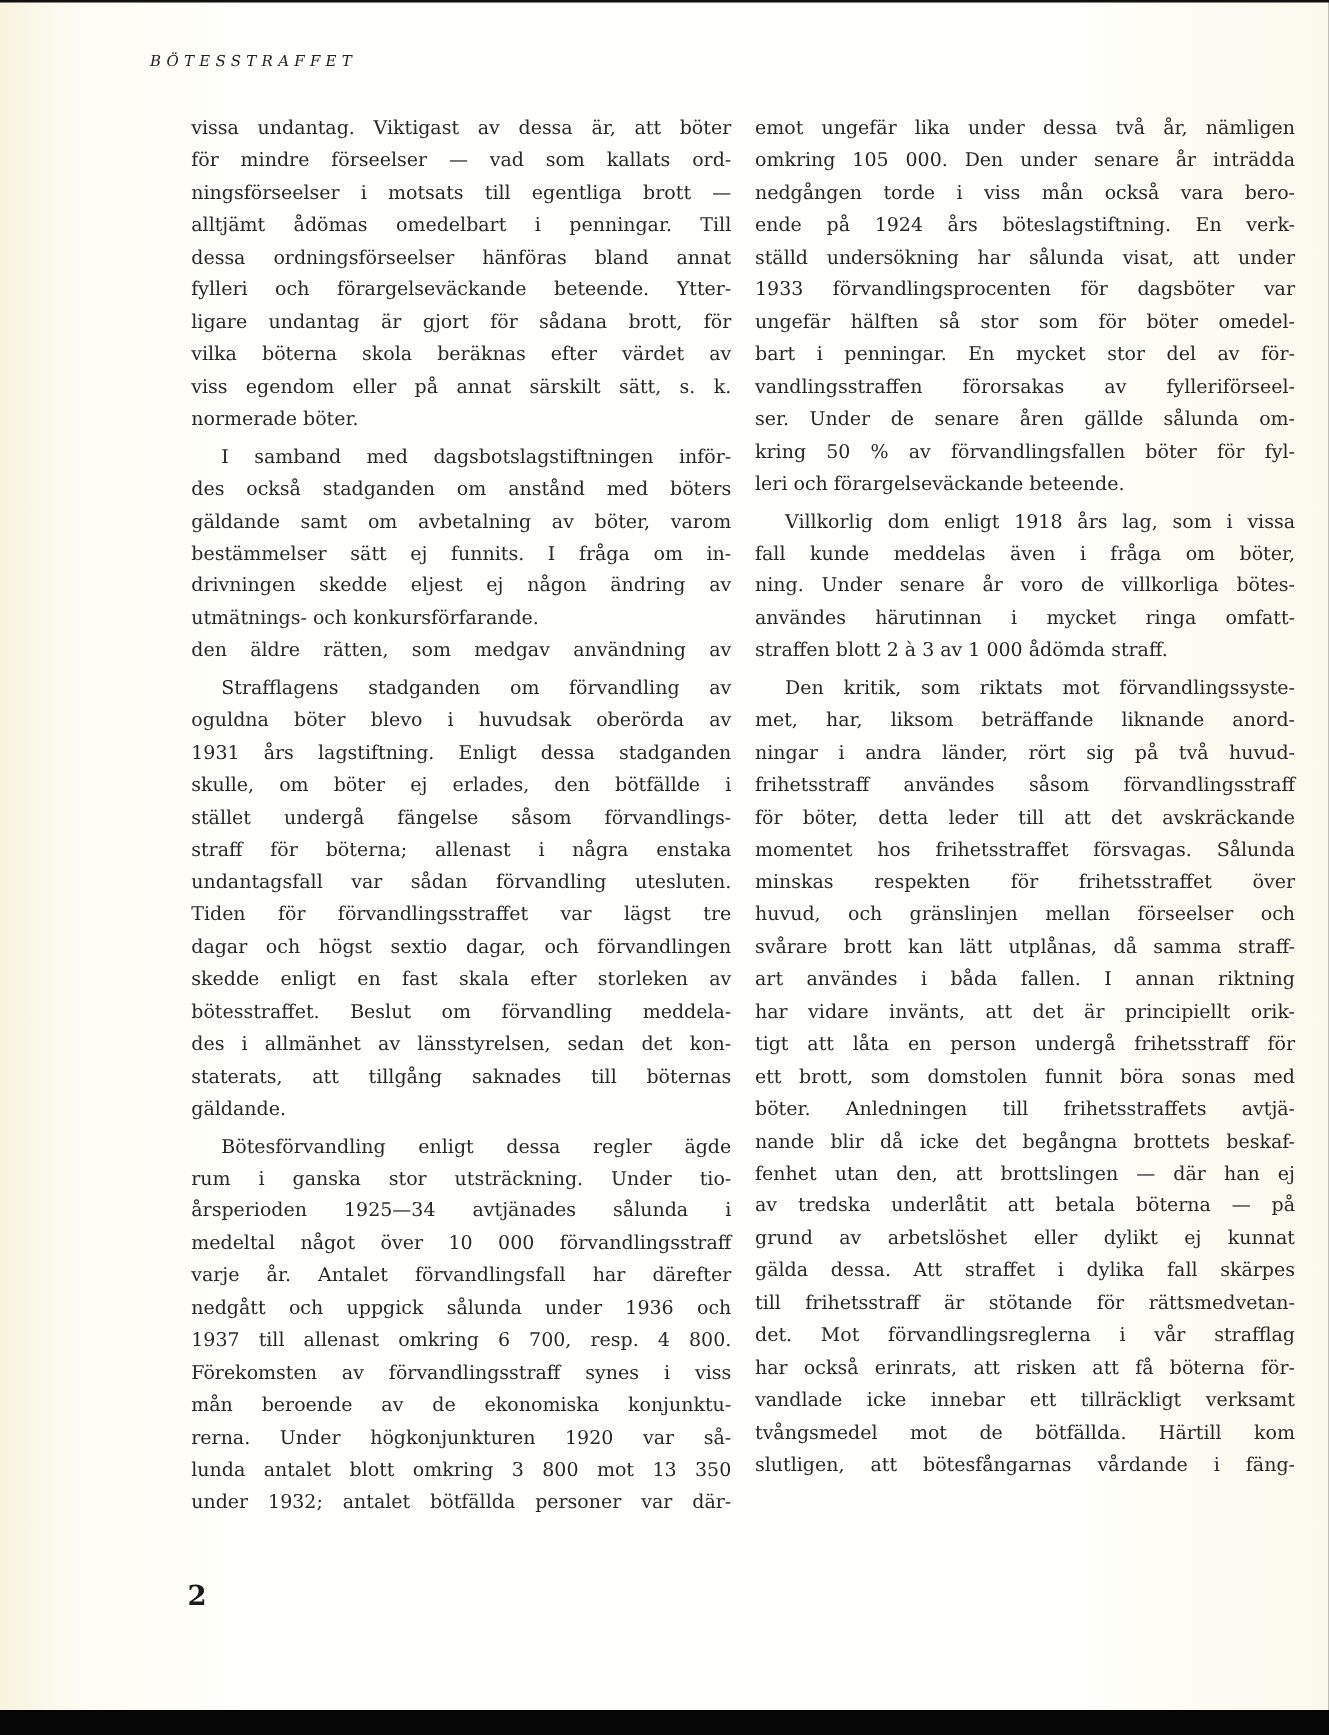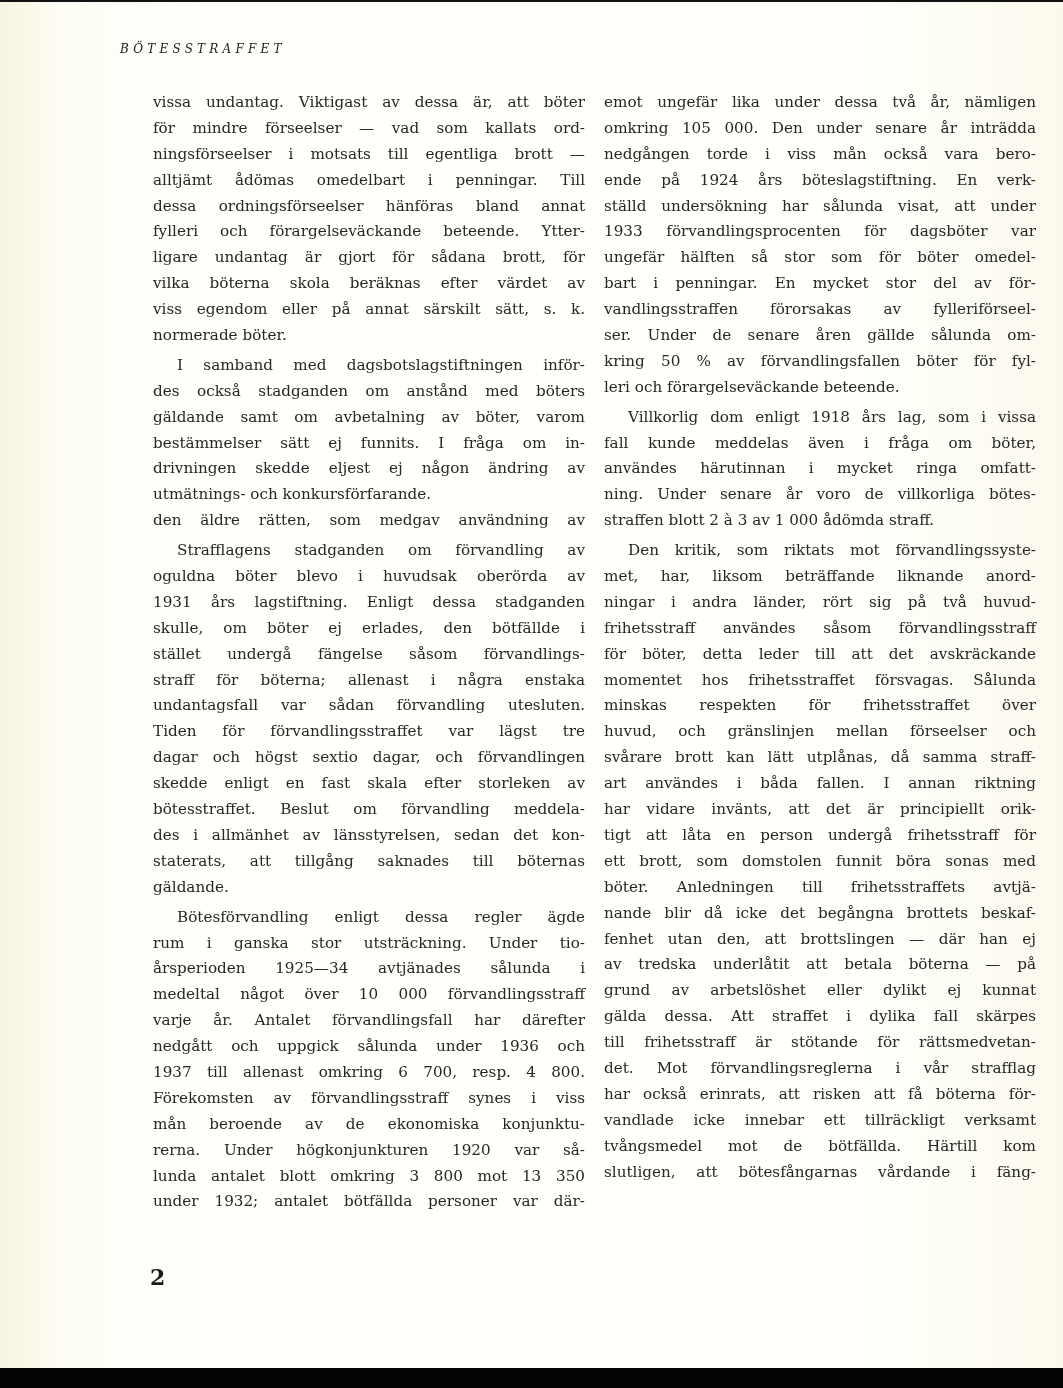--- a/index.html
+++ b/index.html
@@ -118,22 +118,22 @@
         <span class="line">bart i penningar. En mycket stor del av för-</span>
         <span class="line">vandlingsstraffen förorsakas av fylleriförseel-</span>
         <span class="line">ser. Under de senare åren gällde sålunda om-</span>
         <span class="line">kring 50 % av förvandlingsfallen böter för fyl-</span>
         <span class="line last">leri och förargelseväckande beteende.</span>
       </div>
       <div class="para-gap"></div>
       <div>
         <span class="line indent">Villkorlig dom enligt 1918 års lag, som i vissa</span>
         <span class="line">fall kunde meddelas även i fråga om böter,</span>
+        <span class="line">ning. Under senare år voro de villkorliga bötes-</span>
         <span class="line">användes härutinnan i mycket ringa omfatt-</span>
-        <span class="line">ning. Under senare år voro de villkorliga bötes-</span>
         <span class="line last">straffen blott 2 à 3 av 1 000 ådömda straff.</span>
       </div>
       <div class="para-gap"></div>
       <div>
         <span class="line indent">Den kritik, som riktats mot förvandlingssyste-</span>
         <span class="line">met, har, liksom beträffande liknande anord-</span>
         <span class="line">ningar i andra länder, rört sig på två huvud-</span>
         <span class="line">frihetsstraff användes såsom förvandlingsstraff</span>
         <span class="line">för böter, detta leder till att det avskräckande</span>
         <span class="line">momentet hos frihetsstraffet försvagas. Sålunda</span>

